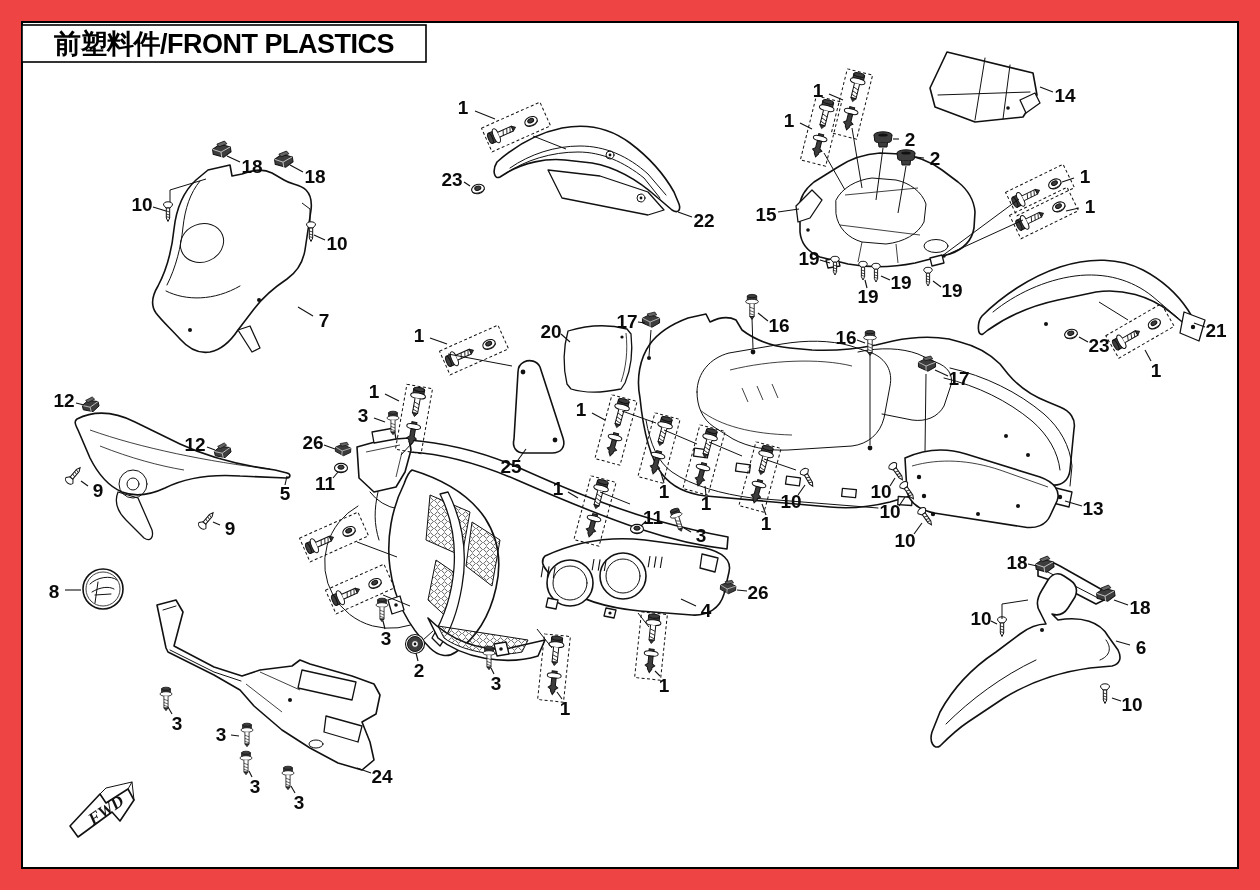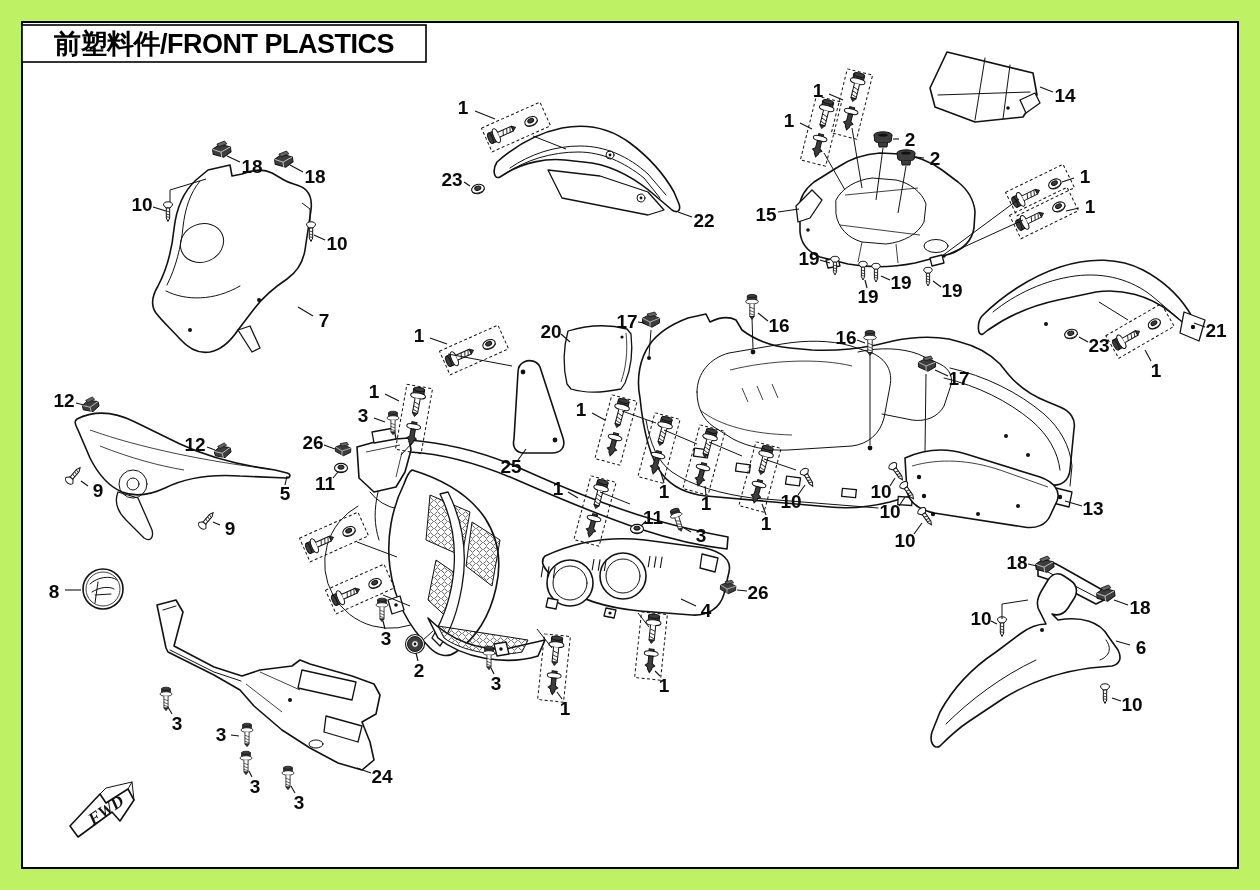--- a/index.html
+++ b/index.html
@@ -1,16 +1,16 @@
 <!DOCTYPE html>
 <html><head>
 <meta charset="utf-8">
 <style>
   html,body{margin:0;padding:0;background:#ffffff;}
-  .page{position:relative;width:1260px;height:890px;background:#bef264;overflow:hidden;}
+  .page{position:relative;width:1260px;height:890px;background:#ef4444;overflow:hidden;}
   svg{position:absolute;left:0;top:0;}
   .part{fill:#fff;stroke:#111;stroke-width:1.6;stroke-linejoin:round;stroke-linecap:round;}
   .part2{fill:#fff;stroke:#111;stroke-width:1.3;stroke-linejoin:round;}
   .detail{fill:none;stroke:#111;stroke-width:1;stroke-linecap:round;}
   .thin{fill:none;stroke:#111;stroke-width:.8;}
   .dark{fill:#3d3d3d;stroke:#111;stroke-width:1;}
   .leader{stroke:#111;stroke-width:1.1;}
   .stem{stroke:#111;stroke-width:1;fill:none;}
   .dashbox{fill:none;stroke:#111;stroke-width:1;stroke-dasharray:3 2.4;}
   .callout-num{font-family:"Liberation Sans",sans-serif;font-weight:bold;font-size:19px;

